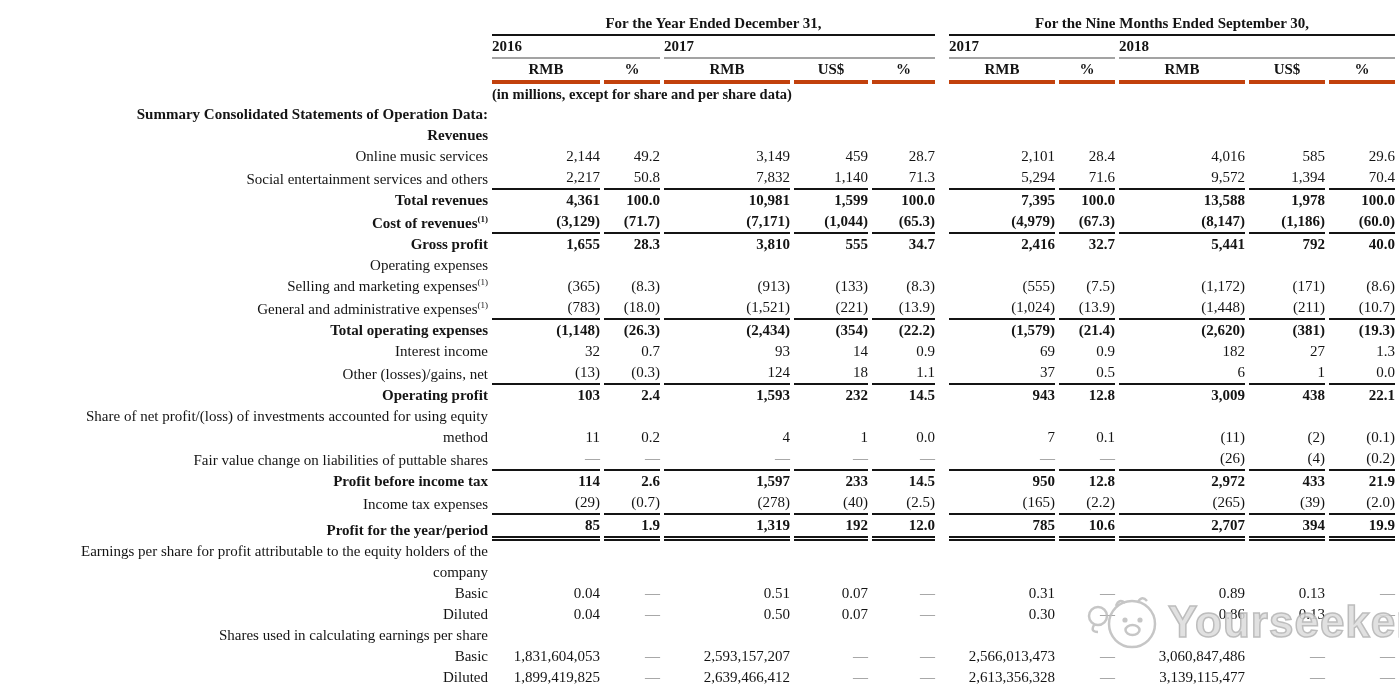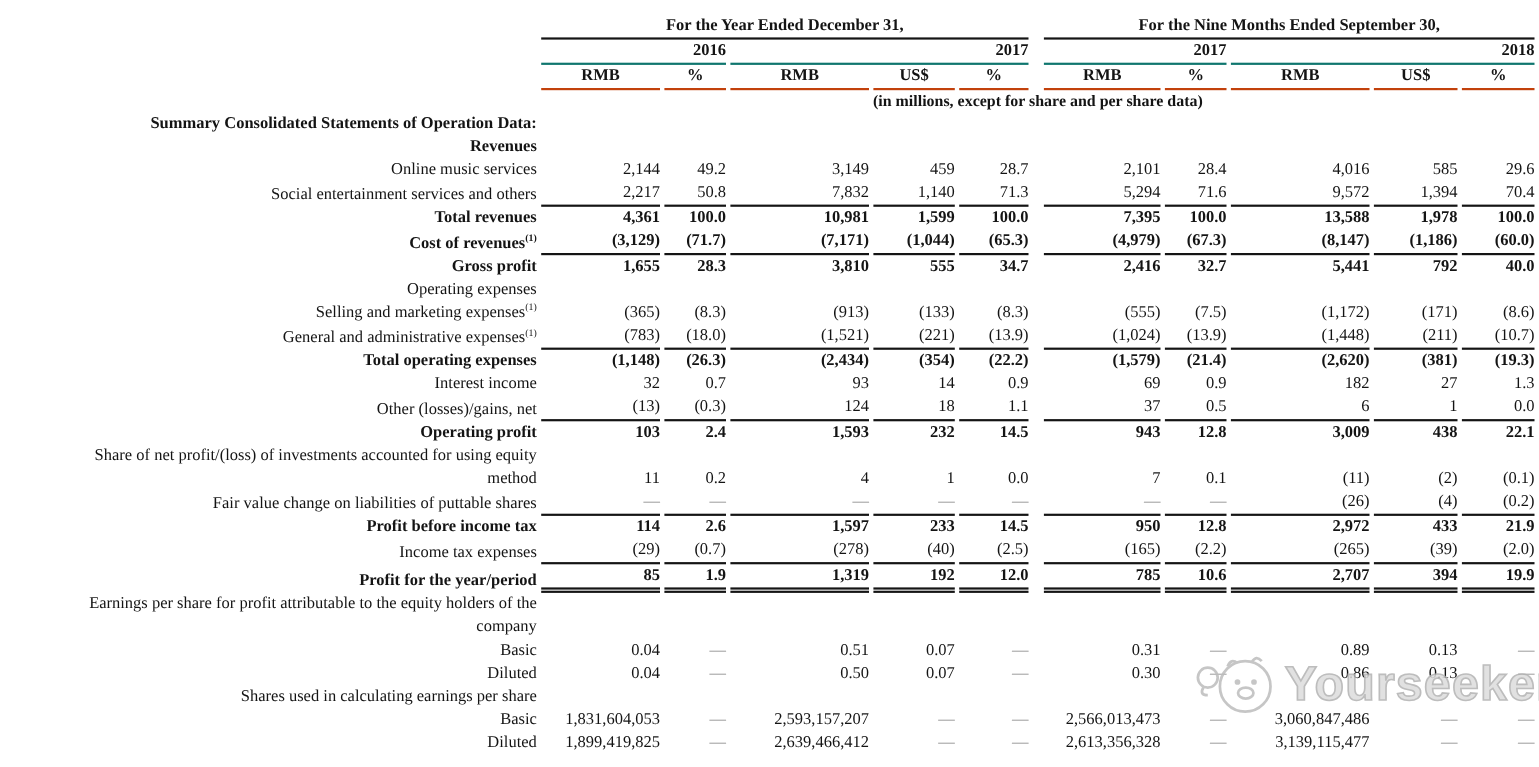--- a/index.html
+++ b/index.html
@@ -18,23 +18,23 @@
   }
   th { font-weight:bold; }
   .lbl { text-align:right; padding-left:2px; }
   .num { text-align:right; }
   .bold { font-weight:bold; }
   .ind { padding-left:44px; }
   .ind2 { padding-left:26px; }
   .dash { color:#8c8c8c; }
   sup { font-size:9px; line-height:0; vertical-align:super; }
   .grp { text-align:center; border-bottom:2px solid #141414; padding-top:13px; }
-  .yr  { text-align:right; border-bottom:2px solid #0f766e; }
-  .cur { text-align:center; border-bottom:2px solid #c2410c; }
-  .note { text-align:center; font-weight:bold; font-size:14.5px; line-height:20px; }
+  .yr  { text-align:left; border-bottom:2px solid #a3a3a3; }
+  .cur { text-align:center; border-bottom:4px solid #c2410c; }
+  .note { text-align:left; font-weight:bold; font-size:14.5px; line-height:20px; }
   tr.rule-single td.num { border-bottom:2px solid #141414; }
   tr.rule-double td.num { border-bottom:5px double #141414; }
   #watermark {
     position:absolute; left:1086px; top:592px; display:flex; align-items:center;
     gap:4px; pointer-events:none; opacity:0.85;
   }
   #watermark .wm-text {
     font-family:"Liberation Sans", sans-serif; font-size:44px; font-weight:bold;
     color:#dcdcdc; -webkit-text-stroke:1.5px #b2b2b2; letter-spacing:1px;
   }

